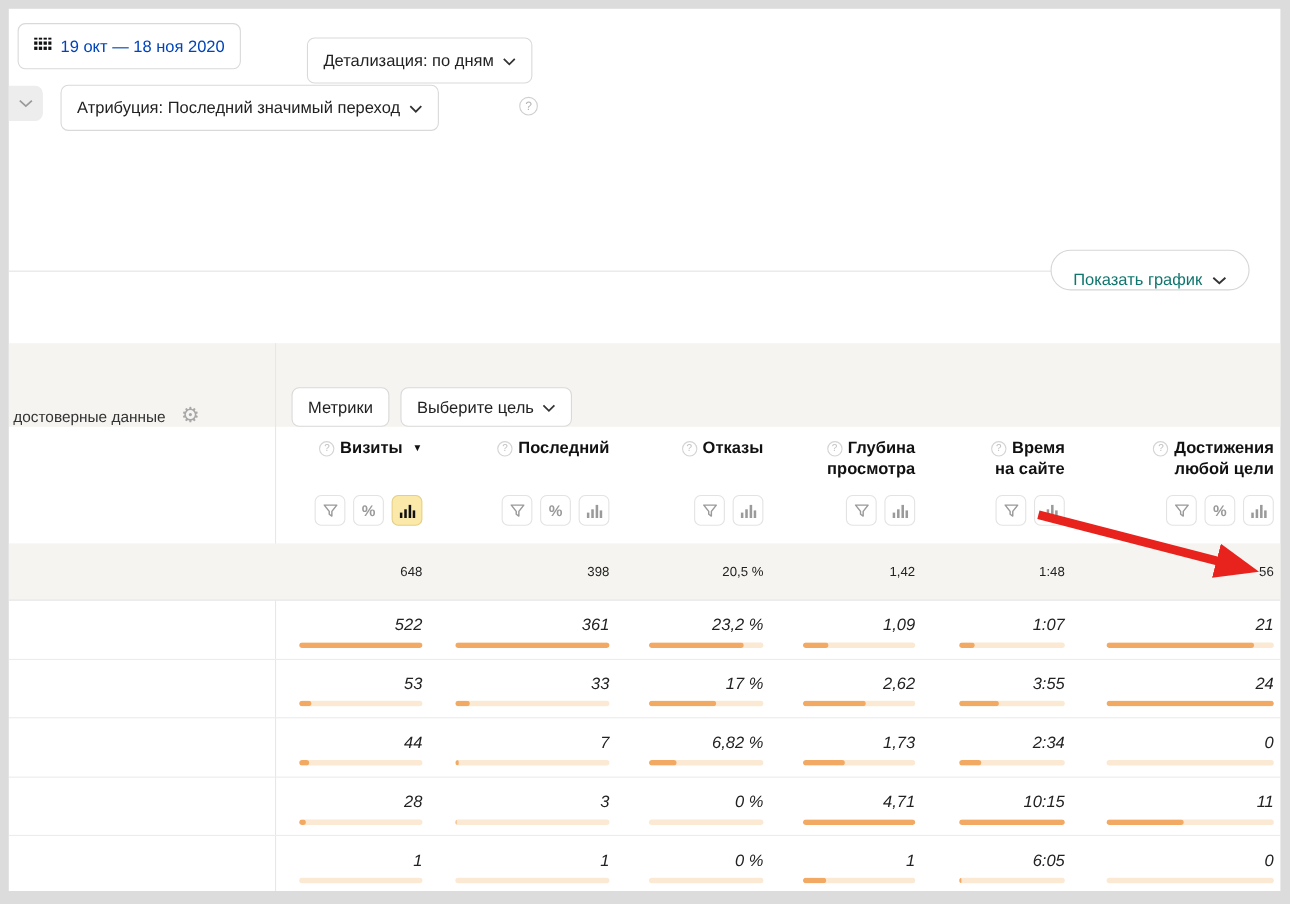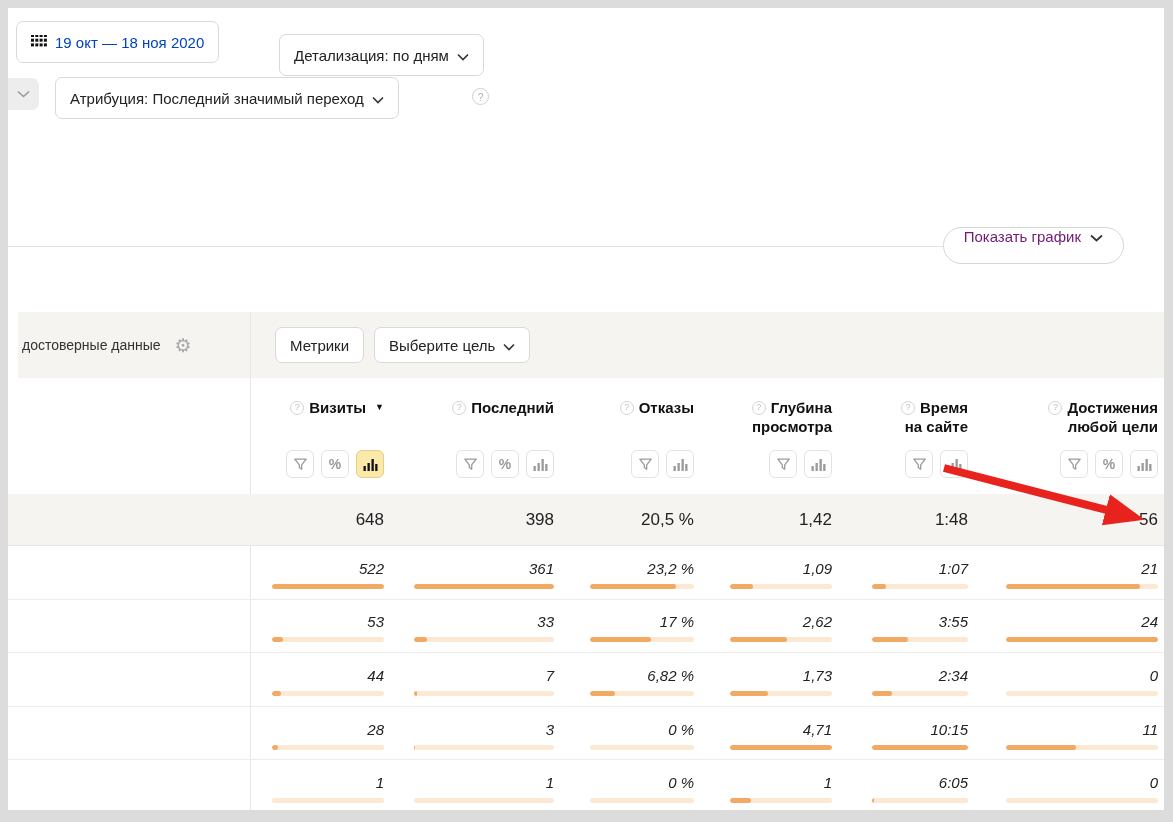--- a/index.html
+++ b/index.html
@@ -30,30 +30,30 @@
   }
   #attribution-btn { position:absolute; left:47px; top:69px; }
   .help-circle {
     width:17px; height:17px; border:1px solid #cfcfcf; border-radius:50%;
     color:#b5b5b5; font-size:11px; display:inline-flex; align-items:center; justify-content:center;
     background:#fff; cursor:pointer;
   }
   #attr-help { position:absolute; left:464px; top:80px; }
   #chart-divider { position:absolute; left:0; top:238px; height:1px; width:950px; background:#e3e3e3; }
   #show-chart-btn {
-    position:absolute; right:40px; top:219px; height:37px;
-    display:inline-flex; align-items:flex-start; gap:9px; padding:0 20px;
+    position:absolute; right:28px; top:219px; height:37px;
+    display:inline-flex; align-items:flex-end; gap:9px; padding:0 20px;
     border:1px solid #d6d6d6; border-radius:19px; background:#fff;
-    font-size:15px; color:#701a75; cursor:pointer;
+    font-size:15px; color:#0f766e; cursor:pointer;
   }
   #show-chart-btn .chev { color:#333; }
   
   #toolbar {
-    position:absolute; left:10px; top:304px; width:1156px; height:66px;
-    background:#f5f4f1; display:flex; align-items:center;
+    position:absolute; left:0; top:304px; width:1156px; height:76px;
+    background:#f5f4f1; display:flex; align-items:flex-end;
   }
   #accuracy-zone { width:242px; display:flex; align-items:center; padding-left:4px; gap:14px; }
   #accuracy-label { font-size:14px; color:#333; white-space:nowrap; overflow:hidden; }
   #gear { font-size:19px; color:#a8a8a8; cursor:pointer; line-height:1; }
   #toolbar-buttons { display:flex; gap:10px; padding-left:15px; }
   #toolbar .btn { height:36px; border-radius:7px; font-size:15px; background:#fff; }
   #col-divider { position:absolute; left:242px; top:304px; width:1px; height:498px; background:#e7e7e7; }
   
   #table { position:absolute; left:0; top:370px; width:1156px; }
   .grid-row { display:grid; grid-template-columns:242px 140px 170px 140px 138px 136px 190px; }
@@ -68,21 +68,21 @@
   .sort-caret { font-size:9px; color:#111; margin-left:4px; }
   .filters-row-cell { display:flex; justify-content:flex-end; gap:7px; padding:14px 6px 0 0; }
   .fbtn {
     width:28px; height:28px; border:1px solid #e3e3e3; border-radius:6px; background:#fff;
     display:flex; align-items:center; justify-content:center; cursor:pointer;
     color:#9a9a9a; font-size:13px;
   }
   .fbtn.active { background:#fbe9a9; border-color:#e5cf85; color:#111; }
   .fbtn .pct { font-size:14px; font-weight:bold; }
   #summary-row { margin-top:16px; height:52px; background:#f5f4f1; border-bottom:1px solid #e5e5e5; }
-  #summary-row .val-cell { display:flex; align-items:center; justify-content:flex-end; padding-right:6px; font-size:17px; color:#222; }
+  #summary-row .val-cell { display:flex; align-items:center; justify-content:flex-end; padding-right:6px; font-size:12px; color:#222; }
   .data-row { height:53.6px; border-bottom:1px solid #ececec; }
   .data-cell { display:flex; flex-direction:column; align-items:flex-end; justify-content:center; padding:4px 6px 0 0; }
   .data-cell .num { font-size:15px; color:#222; line-height:18px;font-style:italic; }
   .bar-track { margin-top:6px; height:5px; border-radius:2.5px; background:#fbe9d3; overflow:hidden; }
   .bar-fill { height:100%; background:#f2a963; border-radius:2.5px; }
   
   #arrow-svg { position:absolute; left:880px; top:430px; pointer-events:none; }
 </style>
 </head>
 <body>

